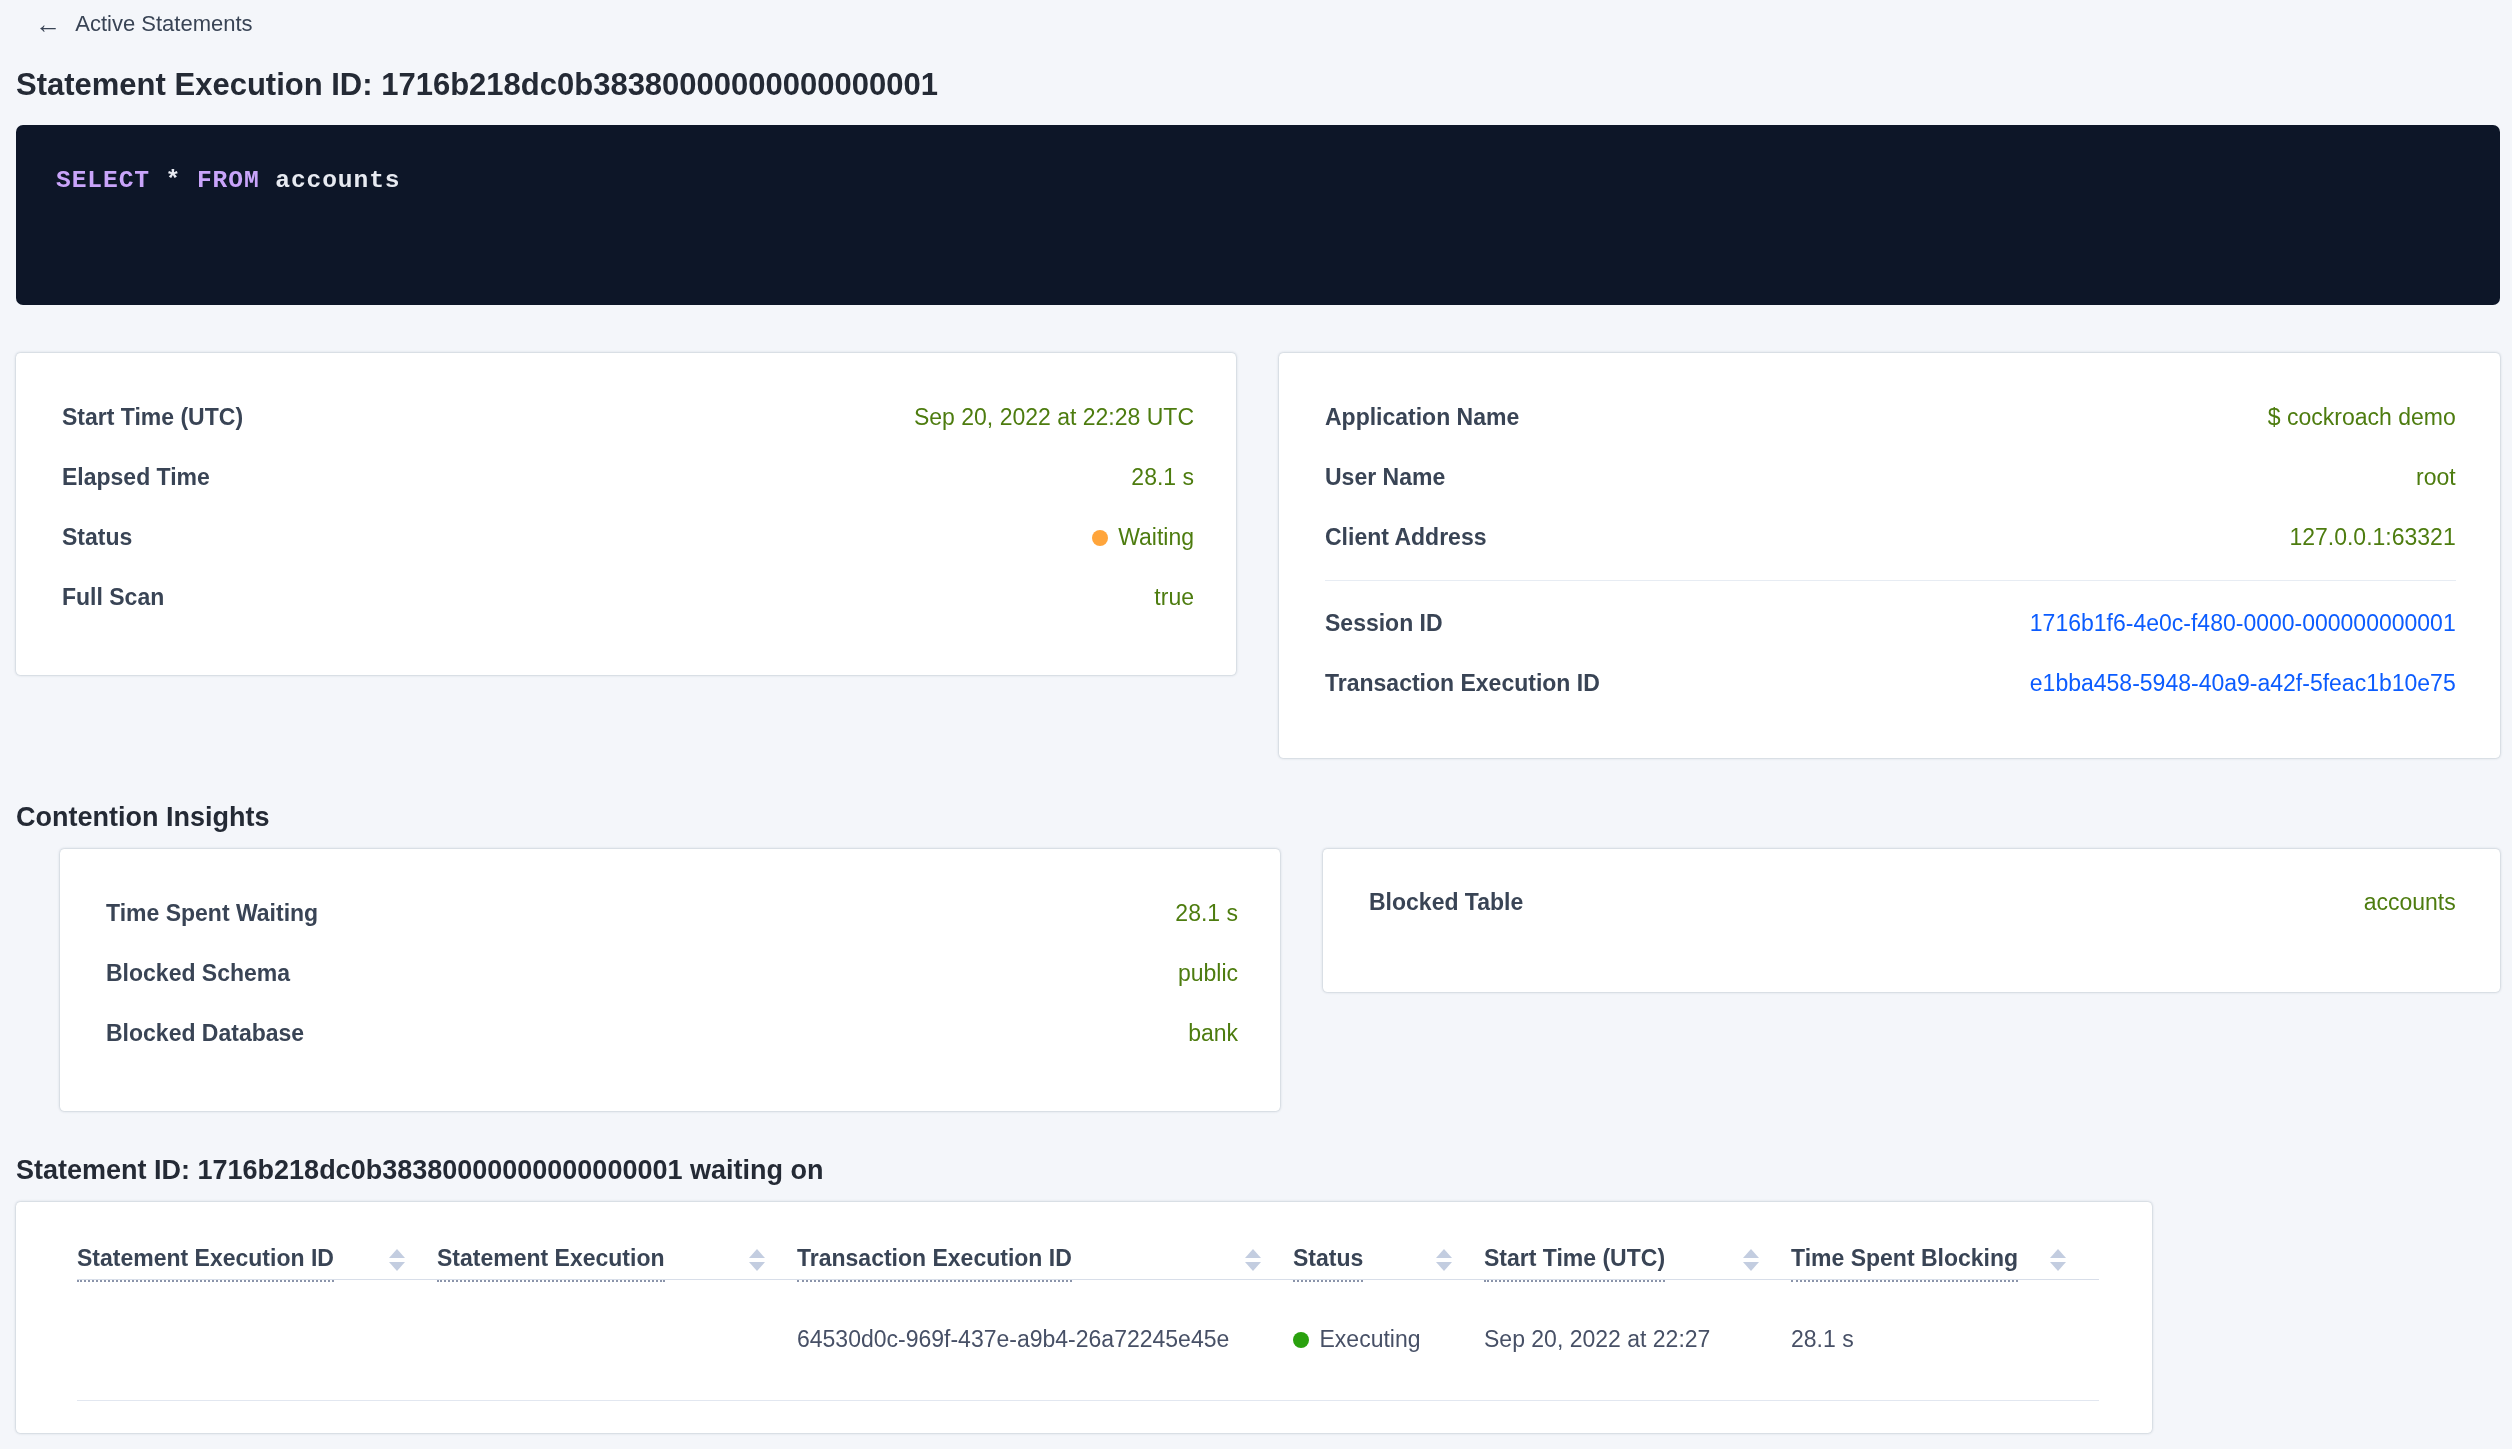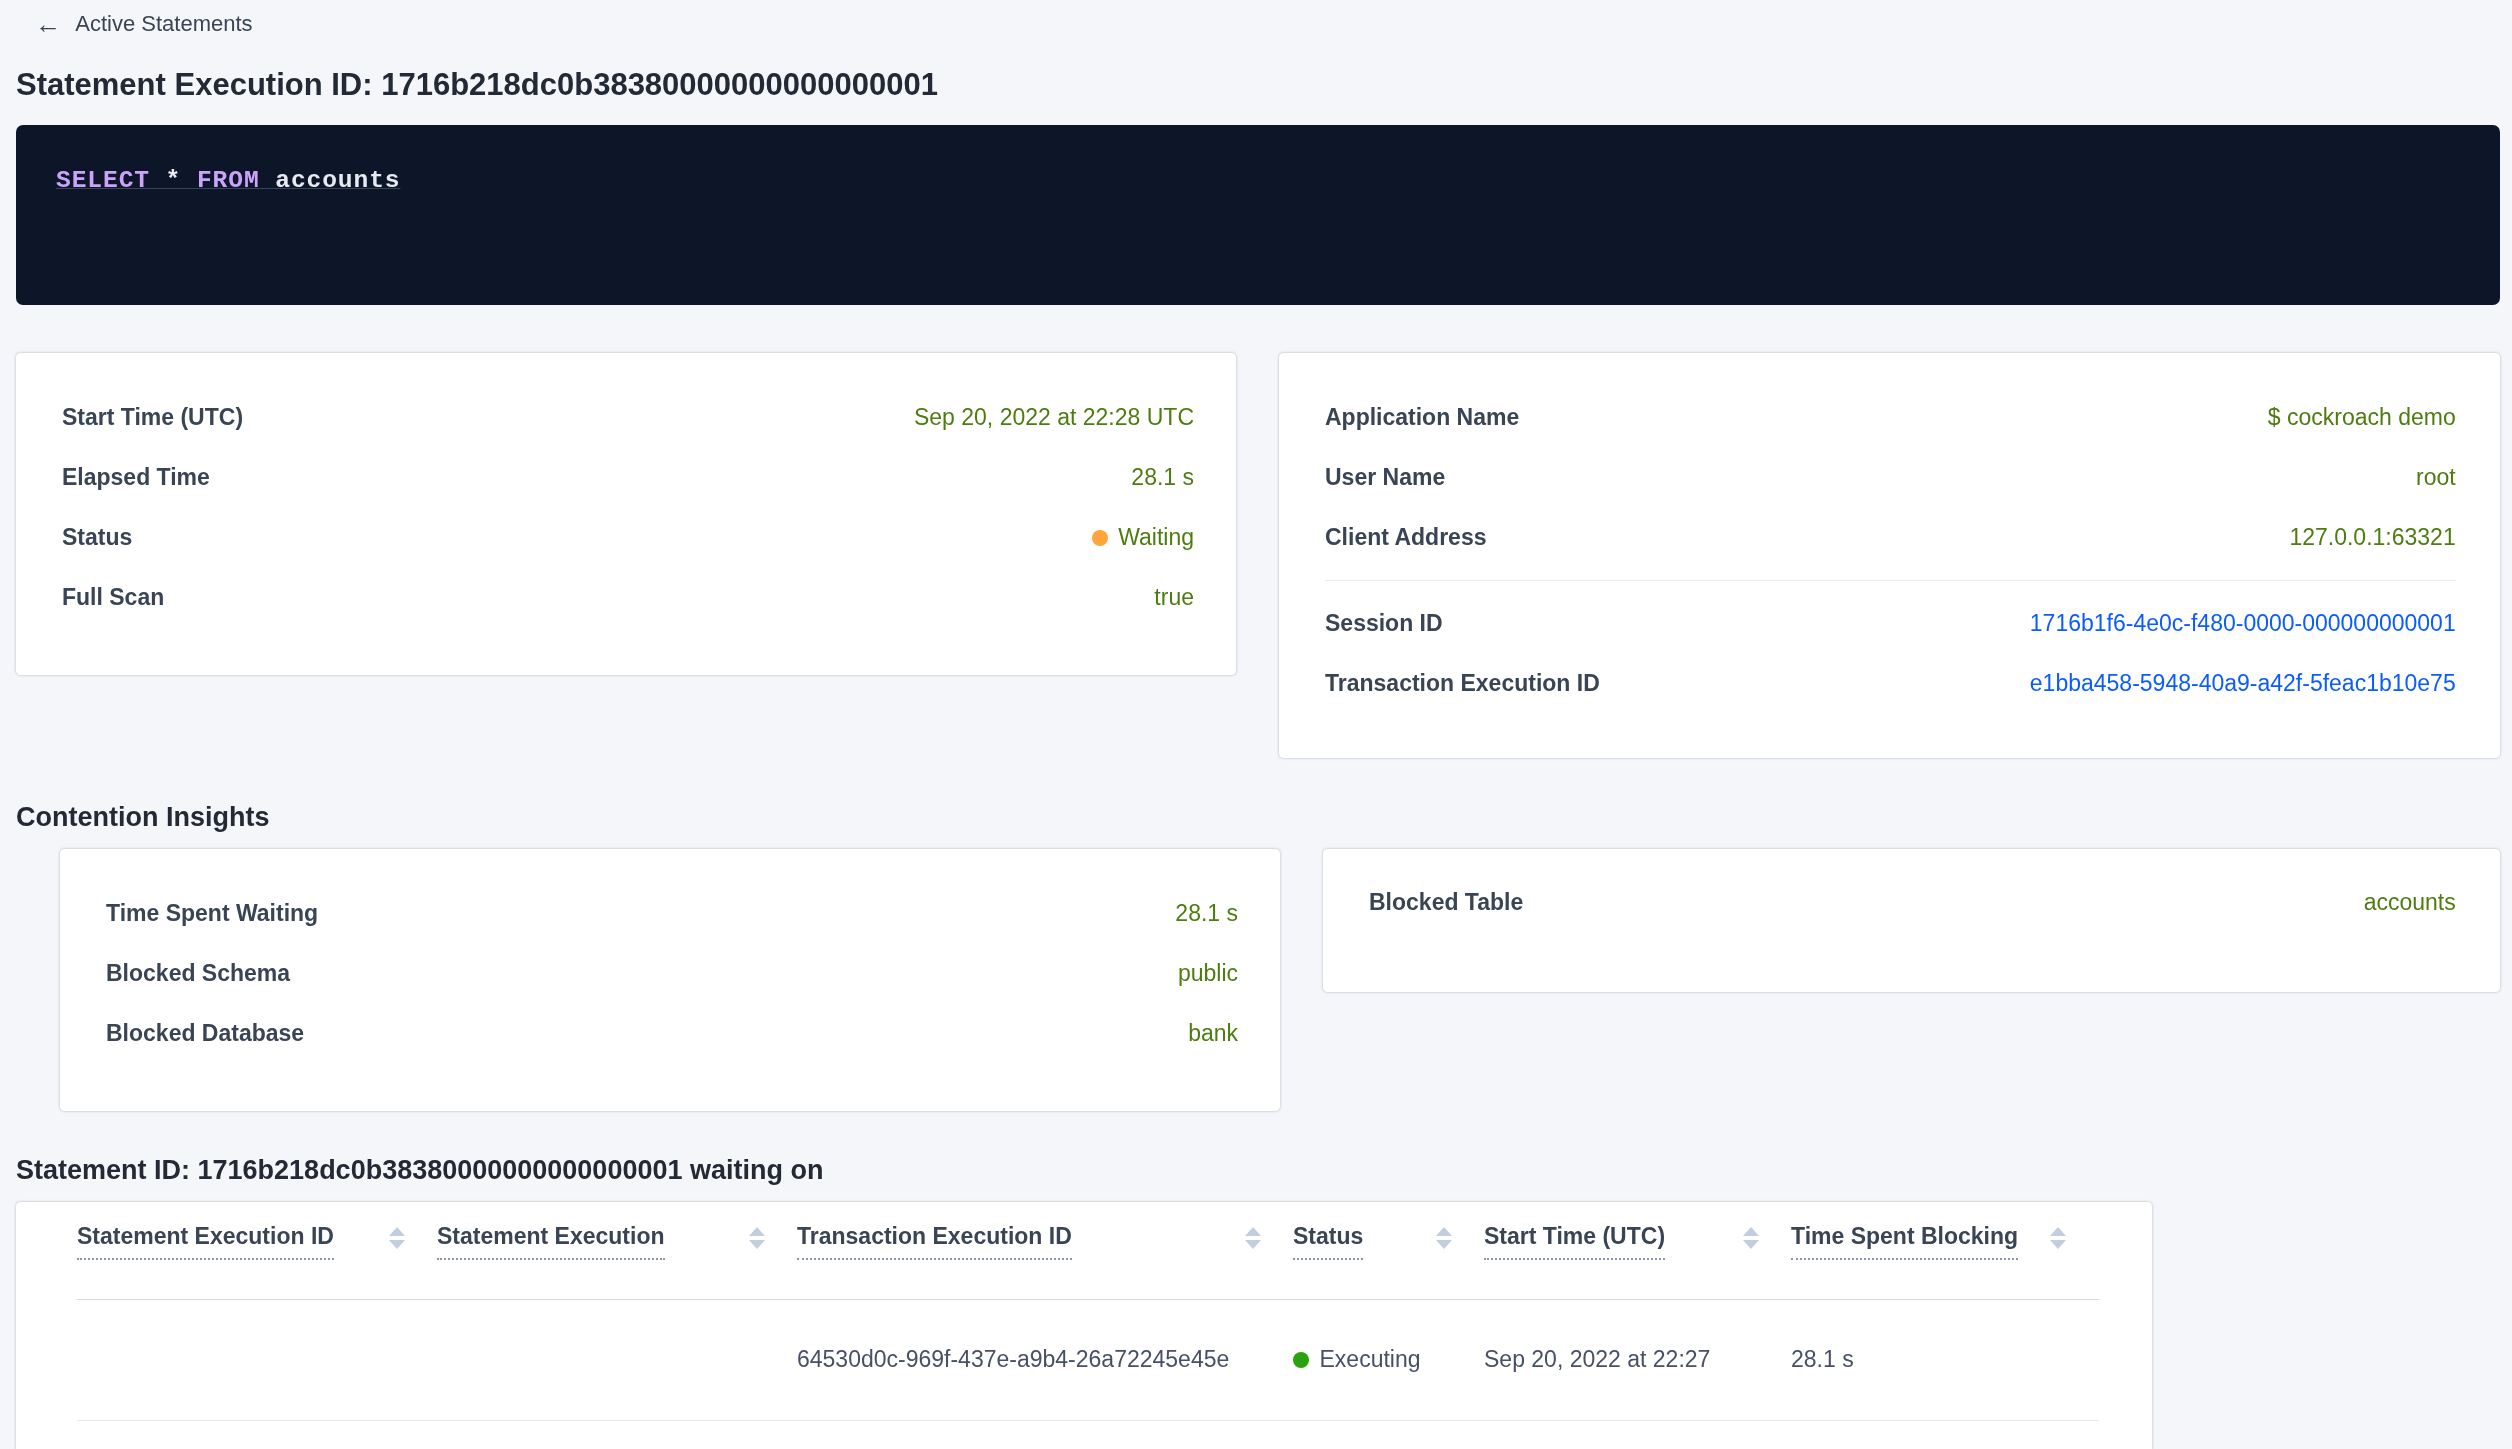--- a/index.html
+++ b/index.html
@@ -14,21 +14,21 @@
 
   
   .back-row { display:flex; align-items:center; gap:14px; margin:1.8px 0 0 19.3px;
               font-size:22px; color:#394455; cursor:pointer; width:max-content; }
   .back-arrow { font-size:26px; line-height:26px; }
 
   
   .page-title { margin-top:28px; font-size:31px; line-height:39px; font-weight:700; color:#242a35; }
 
   
-  .sql-box { margin-top:21px; height:180px; background:#0d1628; border-radius:7px; padding:42px 40px;text-decoration:underline; }
+  .sql-box { margin-top:21px; height:180px; background:#0d1628; border-radius:7px; padding:42px 40px; }
   .sql-box code { font-family:"Liberation Mono","DejaVu Sans Mono",monospace;
                   font-size:24.6px; font-weight:700; letter-spacing:0.9px;
                   color:#e7eaf1; white-space:pre; }
 
   
   .cards-row { display:flex; gap:43px; align-items:flex-start; }
   .row-1 { margin-top:48px; }
   .card { background:#ffffff; border-radius:4.4px; box-shadow:0 0 2.6px rgba(67,90,111,0.45); }
   .card-overview { width:1220px; height:322px; padding:35px 42px 0 46px; }
   .card-session  { flex:1; height:405px; padding:35px 44px 8px 46px; }
@@ -42,21 +42,21 @@
   .dot { width:16px; height:16px; border-radius:50%; margin-right:10.5px; flex:0 0 auto; }
   .card-divider { border:none; border-top:1.8px solid #e7ecf3; margin:12.3px 0; }
 
   
   .section-heading { margin-top:42px; font-size:27px; line-height:35px; font-weight:700; color:#242a35; }
   .contention-row { margin-top:14px;margin-left:44px; }
 
   
   .table-card { margin-top:14px; width:2136px; background:#fff; border-radius:4.4px;
                 box-shadow:0 0 2.6px rgba(67,90,111,0.45); padding:0 53px 32.5px 61px; }
-  .t-header { display:flex; height:98px; padding-top:21px; border-bottom:1.8px solid #d8dee9; }
+  .t-header { display:flex; height:78px; padding-top:43px; border-bottom:1.8px solid #d8dee9; }
   .th { display:flex; justify-content:space-between; align-items:flex-start;
         padding-right:32px; cursor:pointer; }
   .th-label { font-size:23px; font-weight:700; color:#394455;
               padding-bottom:8.8px; border-bottom:2.6px dotted #8a94aa; }
   .c1 { width:360px; } .c2 { width:360px; } .c3 { width:496px; }
   .c4 { width:191px; } .c5 { width:307px; } .c6 { width:307px; }
   .sort { display:flex; flex-direction:column; gap:4.4px; margin-top:4.4px; }
   .tri-up   { width:0; height:0; border-left:8px solid transparent; border-right:8px solid transparent;
               border-bottom:9.7px solid #c3cde0; }
   .tri-down { width:0; height:0; border-left:8px solid transparent; border-right:8px solid transparent;

